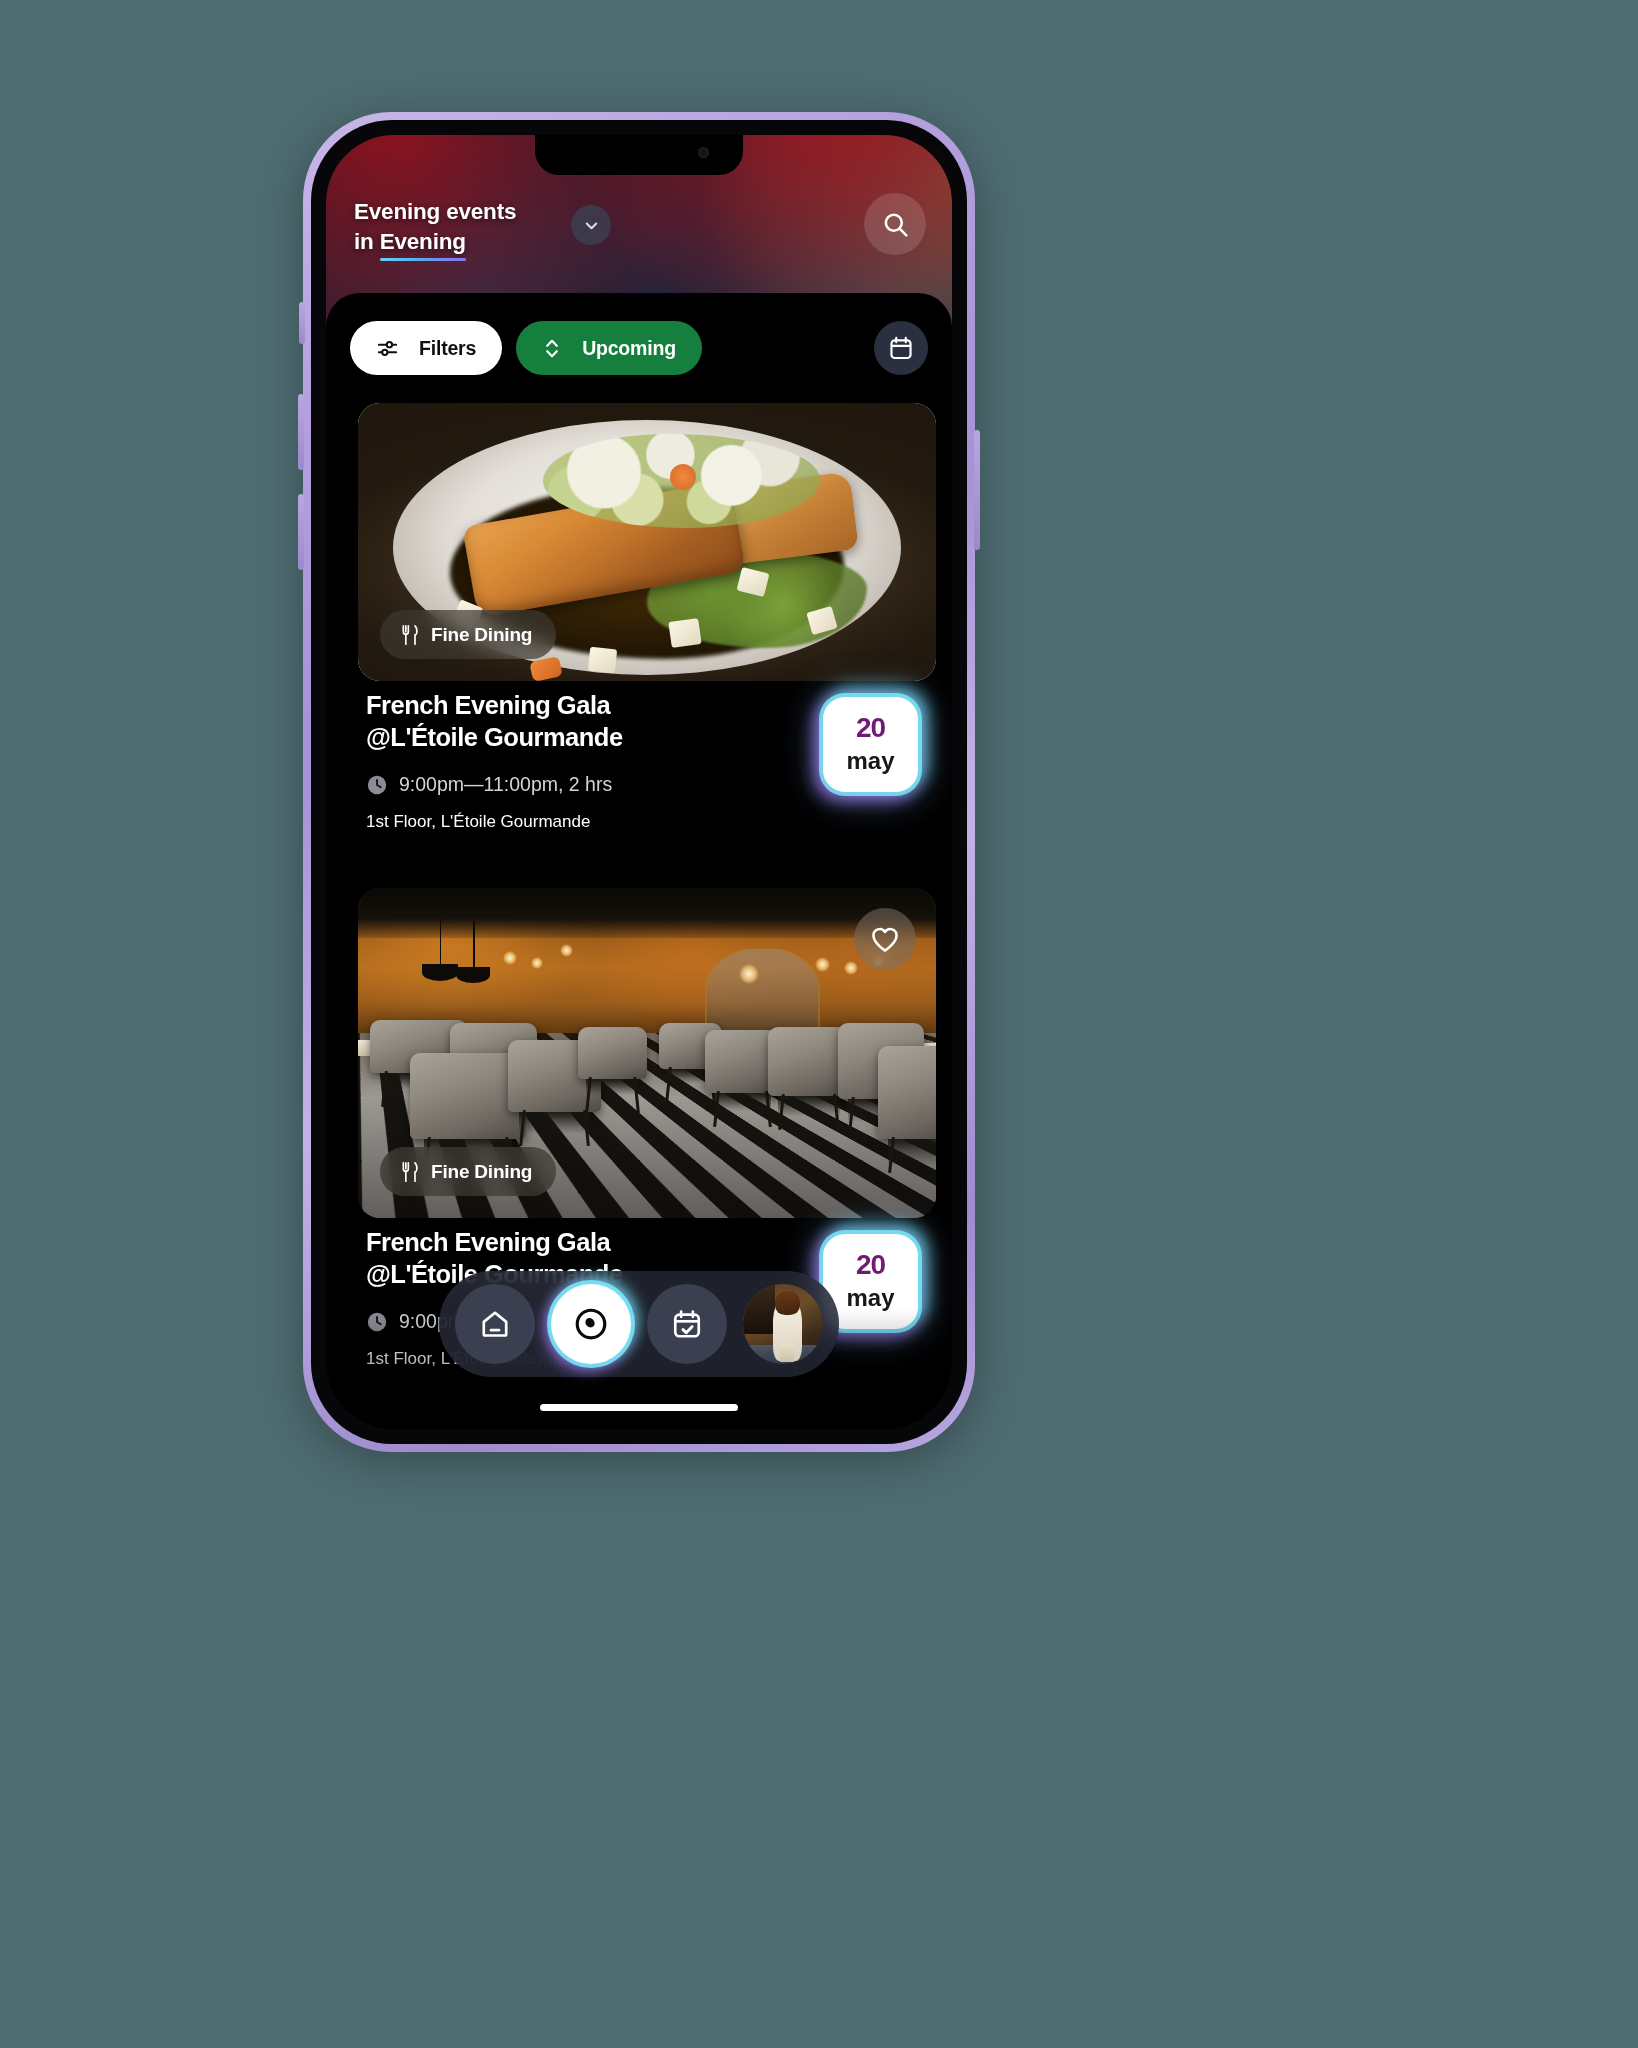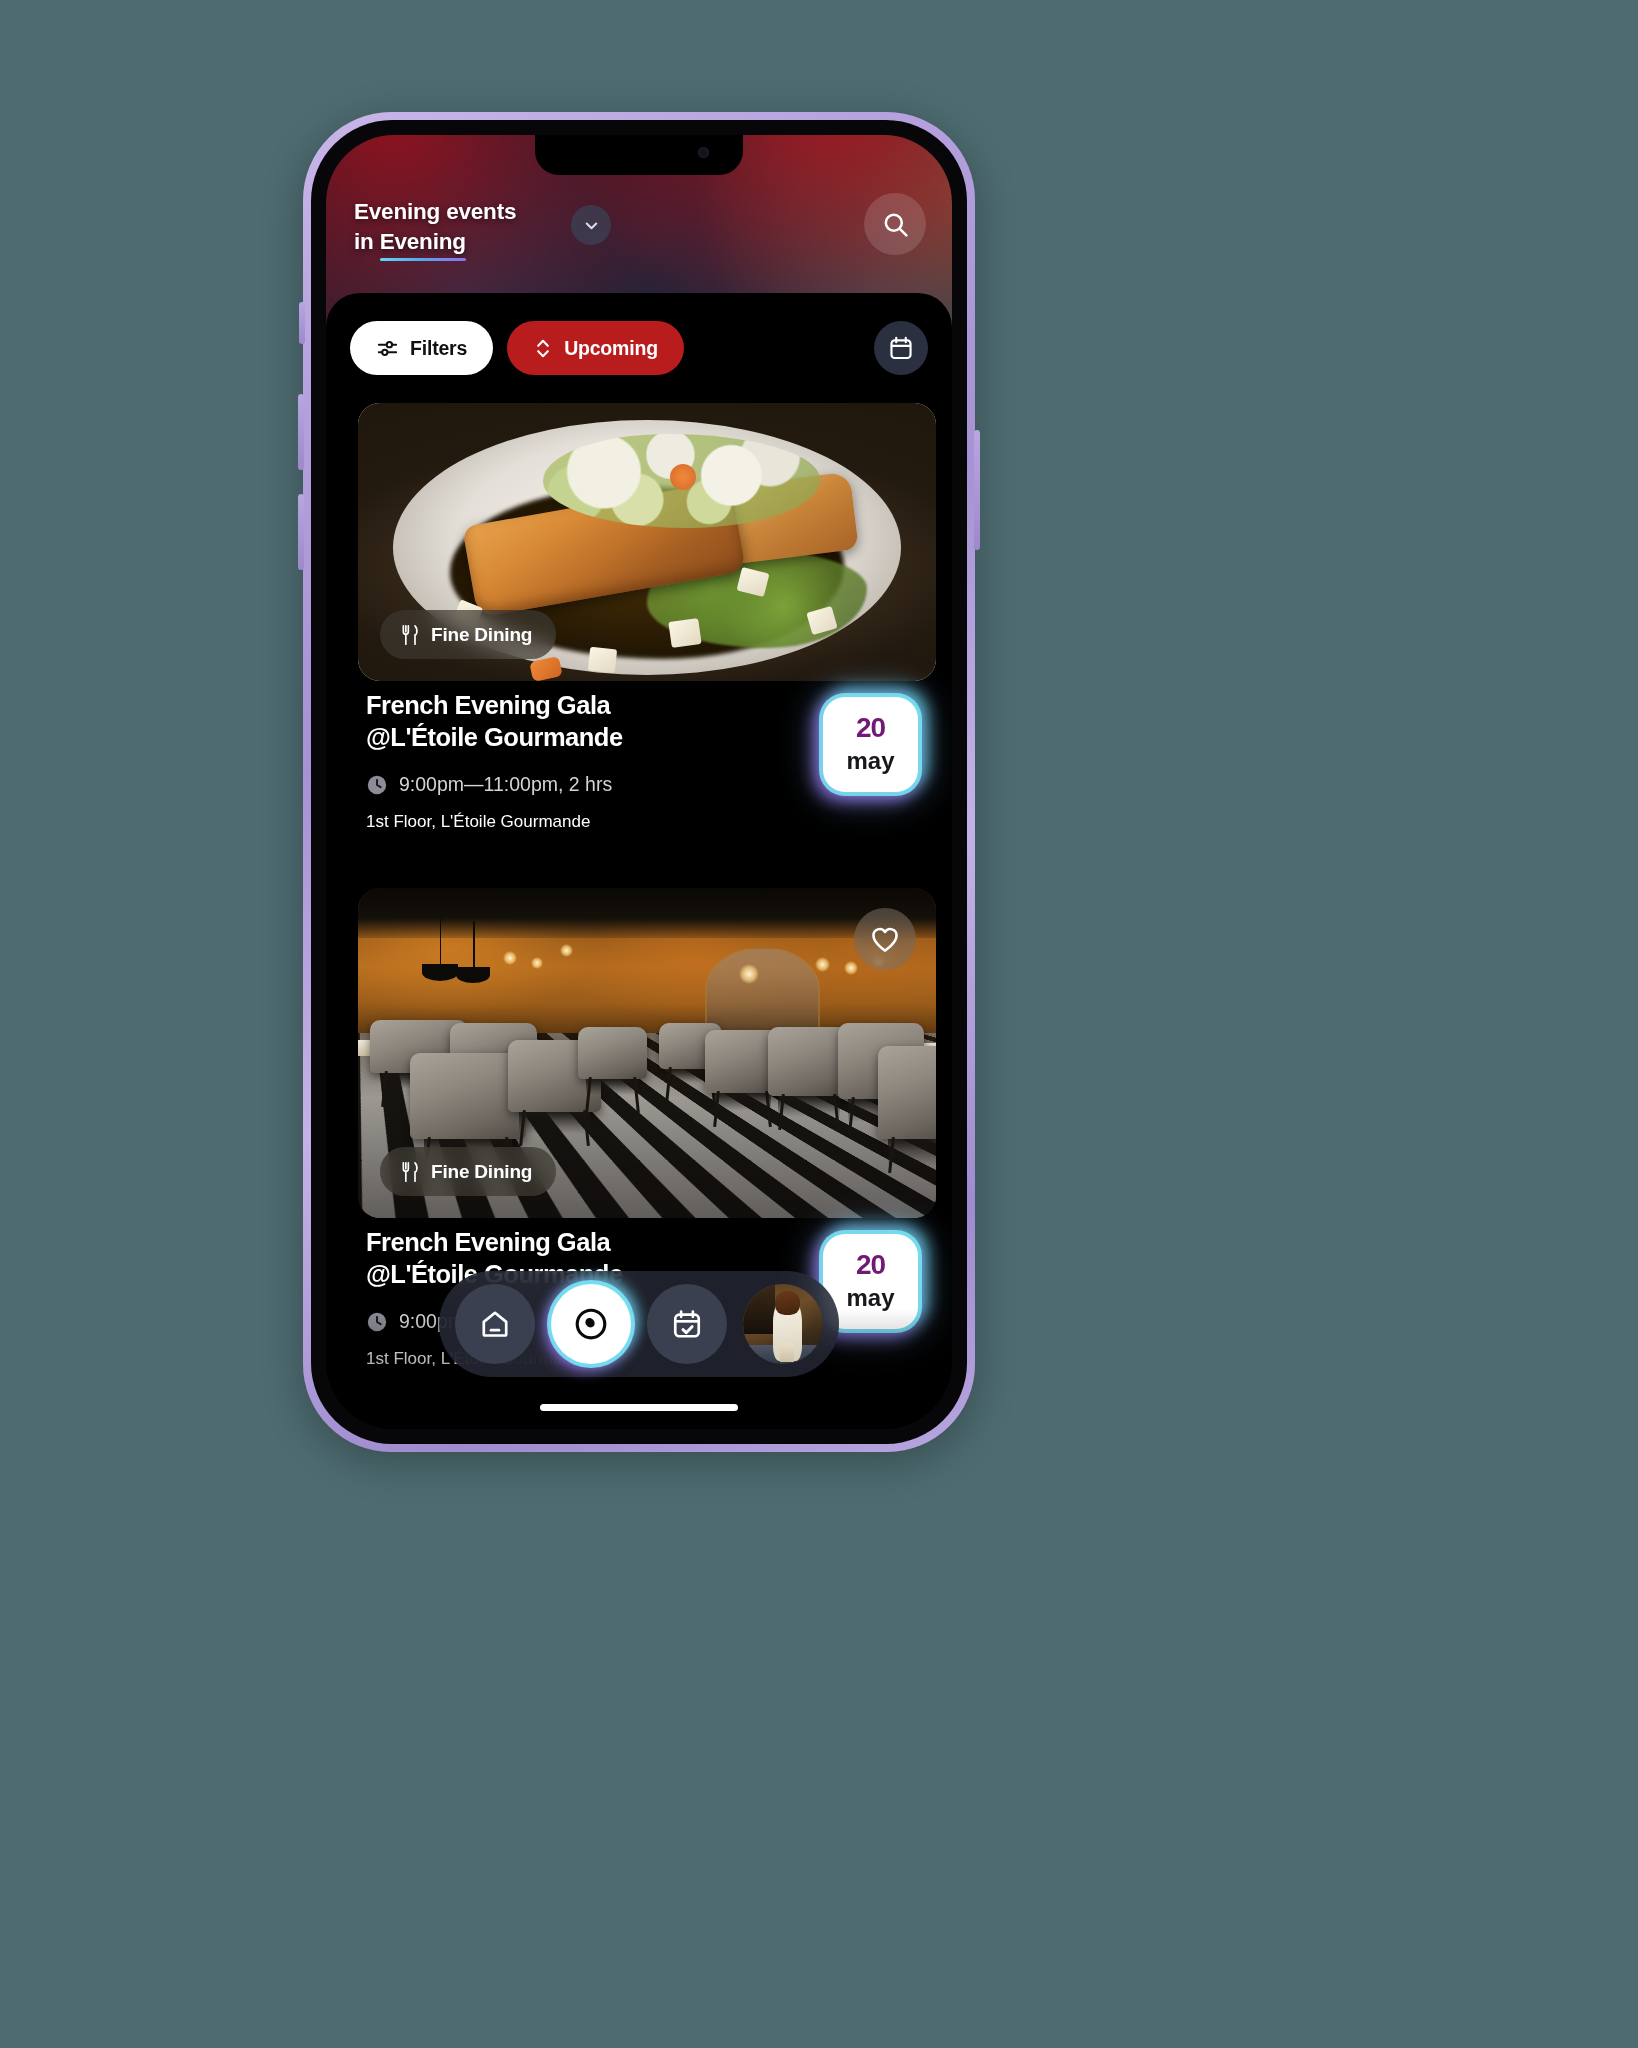--- a/index.html
+++ b/index.html
@@ -133,26 +133,26 @@
     background:#000; border-radius:34px 34px 0 0;
     overflow:hidden; z-index:20;
   }
 
   
   .filter-row{
     position:absolute; left:0; top:24px; width:626px; height:62px;
     display:flex; align-items:center; padding:0 24px; gap:14px; z-index:30;
   }
   .pill{
-    display:flex; align-items:center; gap:11px;
+    display:flex; align-items:center; gap:20px;
     height:54px; padding:0 26px; border-radius:27px;
     font-size:19.5px; font-weight:700; letter-spacing:-.2px;
   }
   .pill-light{ background:#fff; color:#111; }
-  .pill-dark{ background:#b91c1c; color:#fff; }
+  .pill-dark{ background:#15803d; color:#fff; }
   .icon-btn-dark{
     width:54px; height:54px; border-radius:50%;
     background:#2b3040; display:flex; align-items:center; justify-content:center;
     margin-left:auto;
   }
 
   
   .list{ position:absolute; left:0; top:0; width:626px; height:1136px; }
 
   .card{ position:absolute; left:32px; width:578px; }

